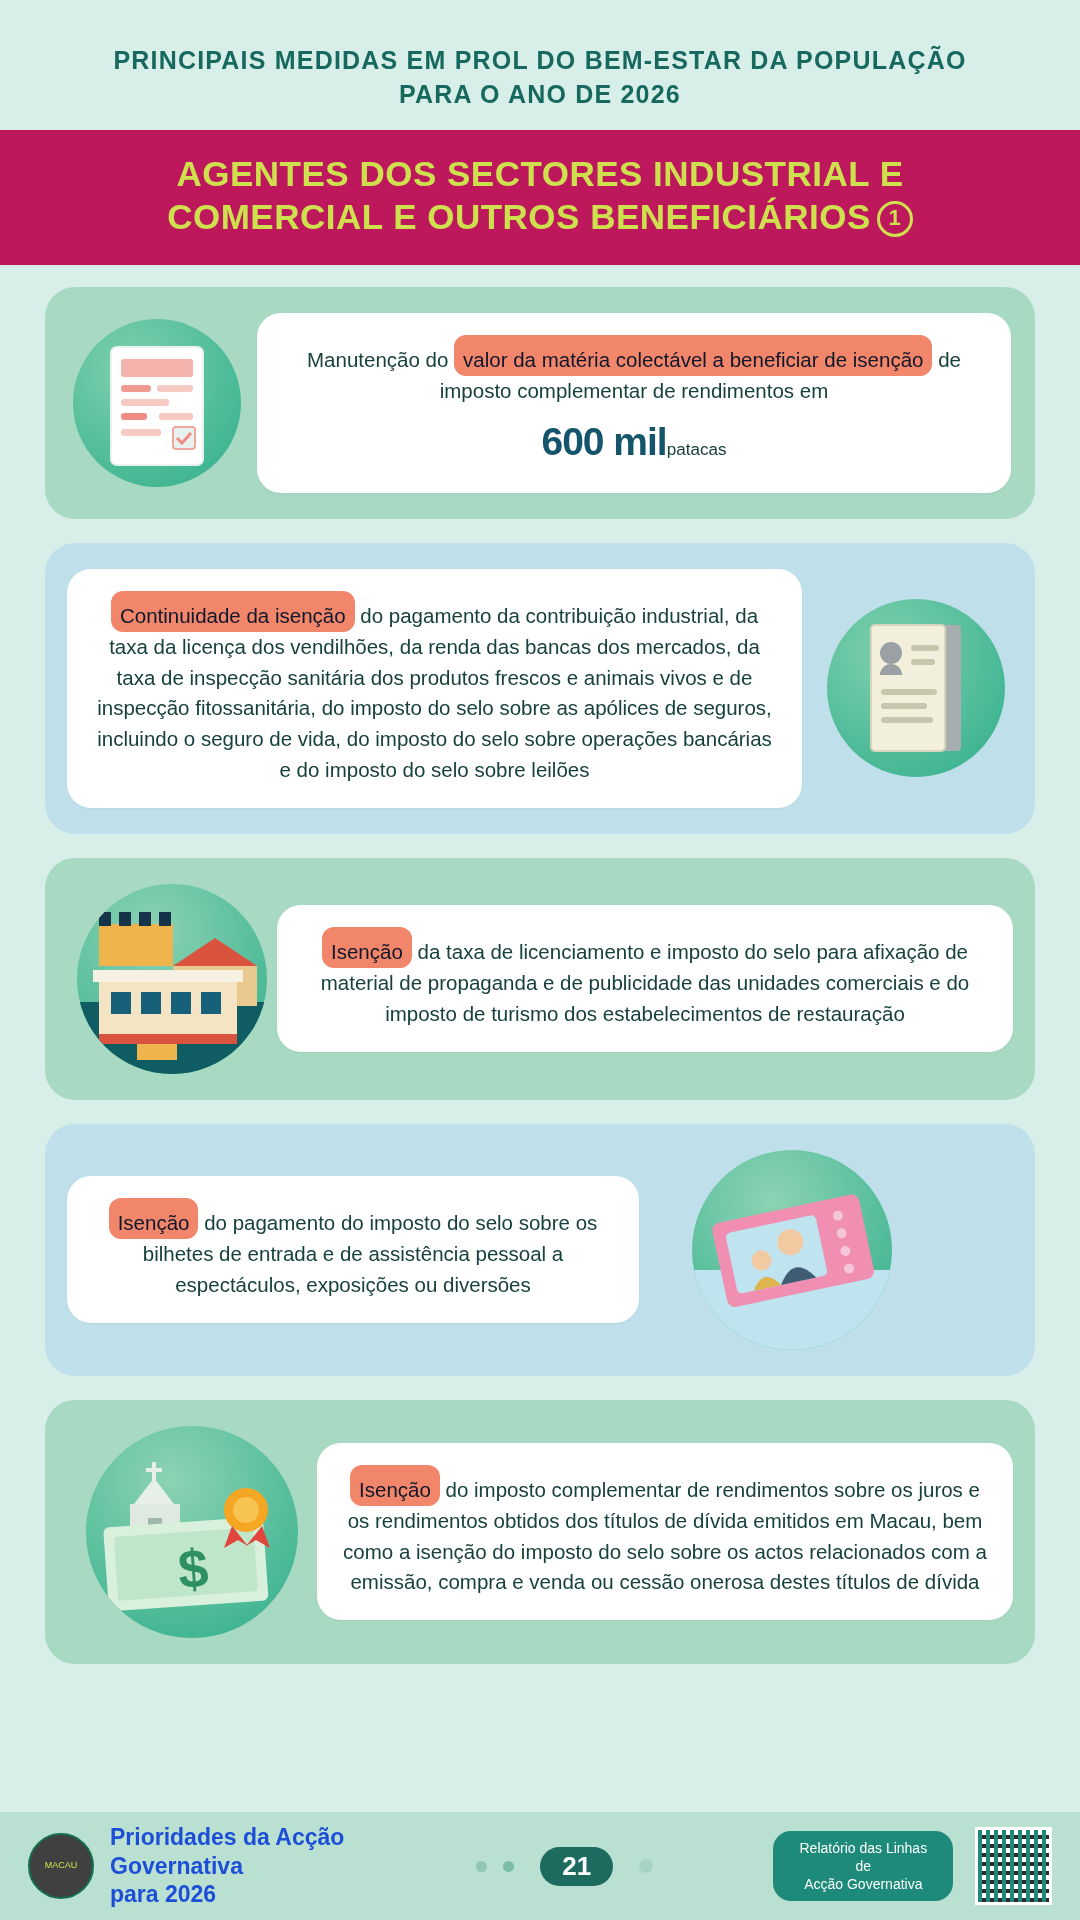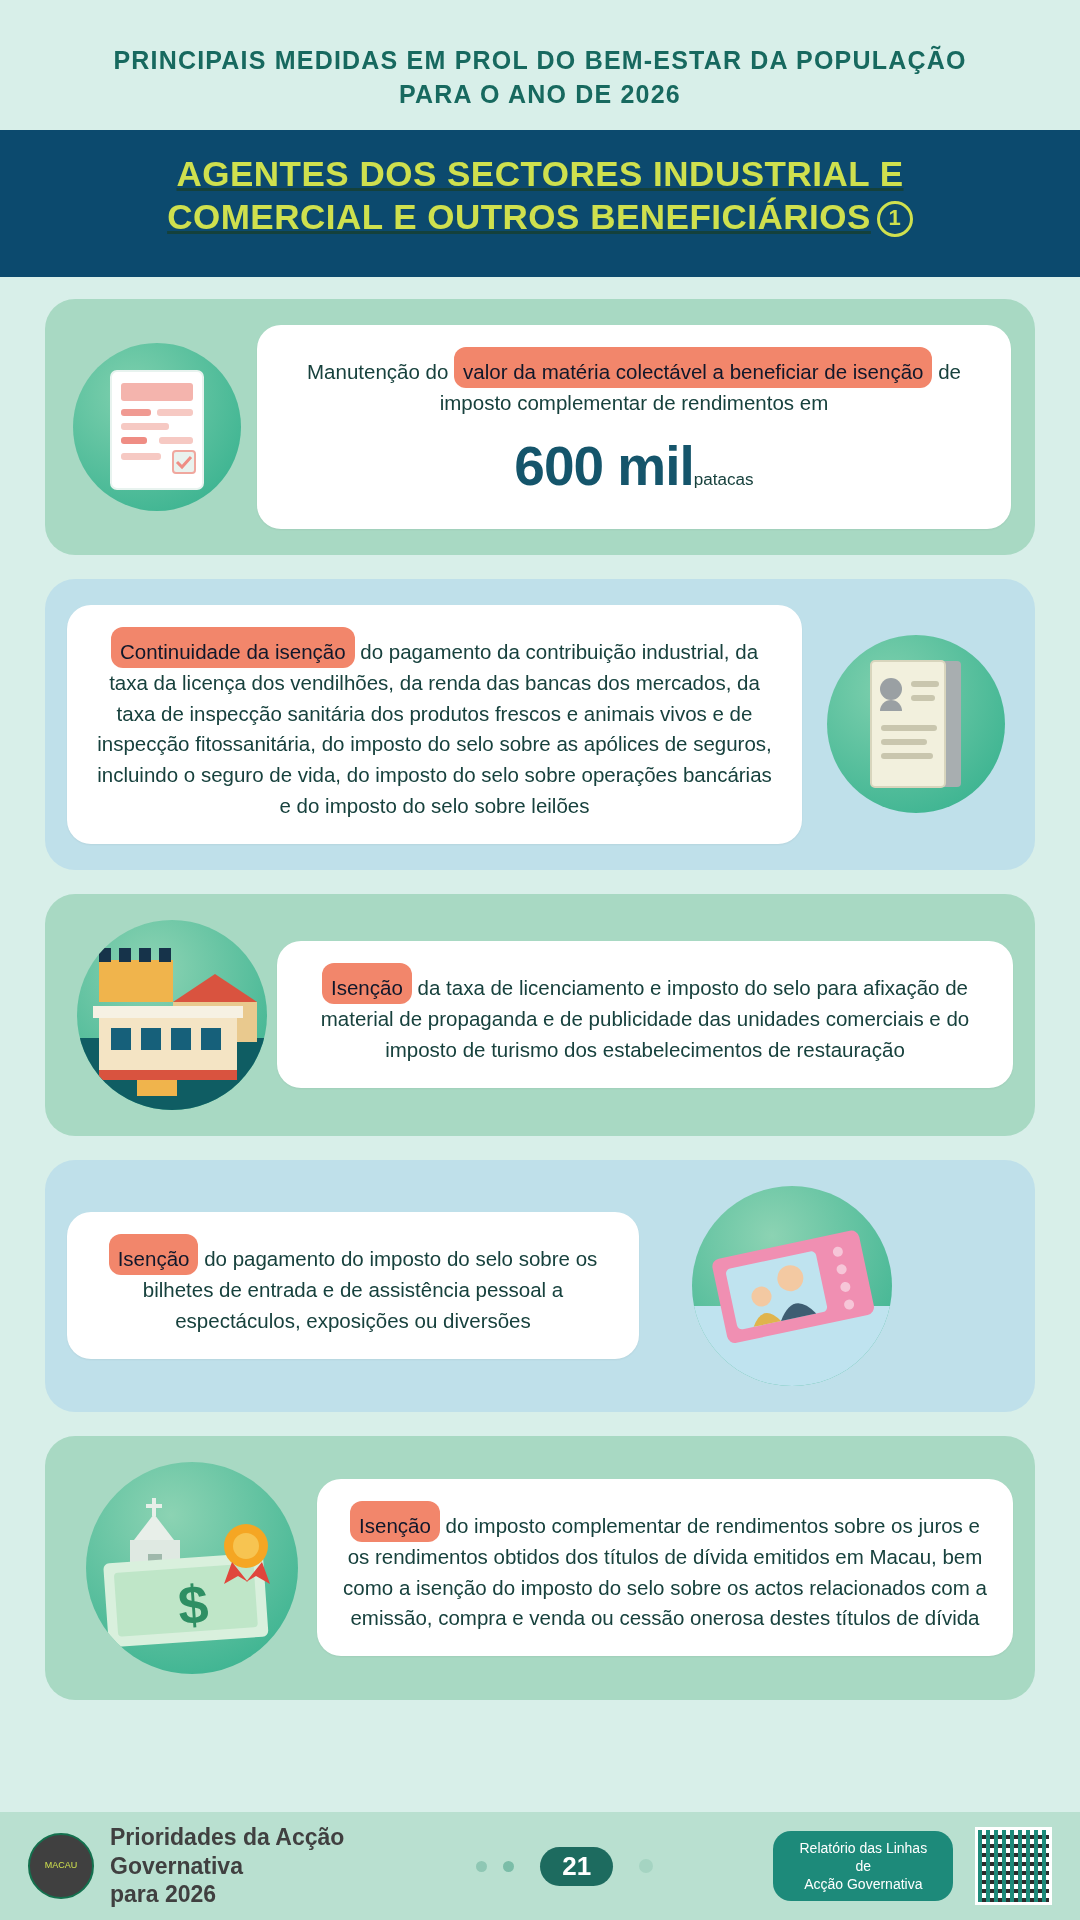--- a/index.html
+++ b/index.html
@@ -17,24 +17,23 @@
   .top-title{
     text-align:center;
     padding:44px 60px 18px 60px;
     font-size:25px;
     letter-spacing:1.2px;
     line-height:1.35;
     color:#17695f;
     font-weight:600;
   }
   .banner{
-    background:#0c4a6e;
-    padding:22px 40px 38px 40px;
+    background:#be185d;
+    padding:22px 40px 26px 40px;
     text-align:center;
-    text-decoration:underline;
   }
   .banner-line{
     color:#cfe04e;
     font-weight:bold;
     font-size:35px;
     letter-spacing:.5px;
     line-height:1.25;
     text-transform:uppercase;
   }
   .circnum{
@@ -75,21 +74,21 @@
   .hl{
     background:#f2866b;
     color:#0f172a;
     border-radius:12px;
     padding:12px 9px 3px 9px;
     white-space:nowrap;
     display:inline-block;
     line-height:1.25;
   }
   .big{
-    font-size:55px;
+    font-size:39px;
     font-weight:bold;
     color:#15556b;
     letter-spacing:-1px;
   }
 
   .illus{
     flex:0 0 auto;
     display:flex;align-items:center;justify-content:center;
   }
   .circle{
@@ -137,21 +136,21 @@
     background:#404040;
     display:flex;align-items:center;justify-content:center;
     color:#cfe04e;font-size:9px;text-align:center;line-height:1.1;
     flex:0 0 auto;
     border:2px solid #14704e;
   }
   .foot-title{
     margin-left:16px;
     font-size:23px;
     font-weight:bold;
-    color:#404040;
+    color:#1d4ed8;
     line-height:1.25;
   }
   .dots{margin-left:auto;display:flex;align-items:center;gap:16px;}
   .dot{width:11px;height:11px;border-radius:50%;background:#8fc7b4;}
   .dot.d2{background:#7bbda8;}
   .pagepill{
     background:#1d6b5f;color:#fff;font-weight:bold;font-size:26px;
     border-radius:20px;padding:4px 22px;margin:0 10px;
   }
   .dot.big-d{width:14px;height:14px;background:#a5d4c2;}

